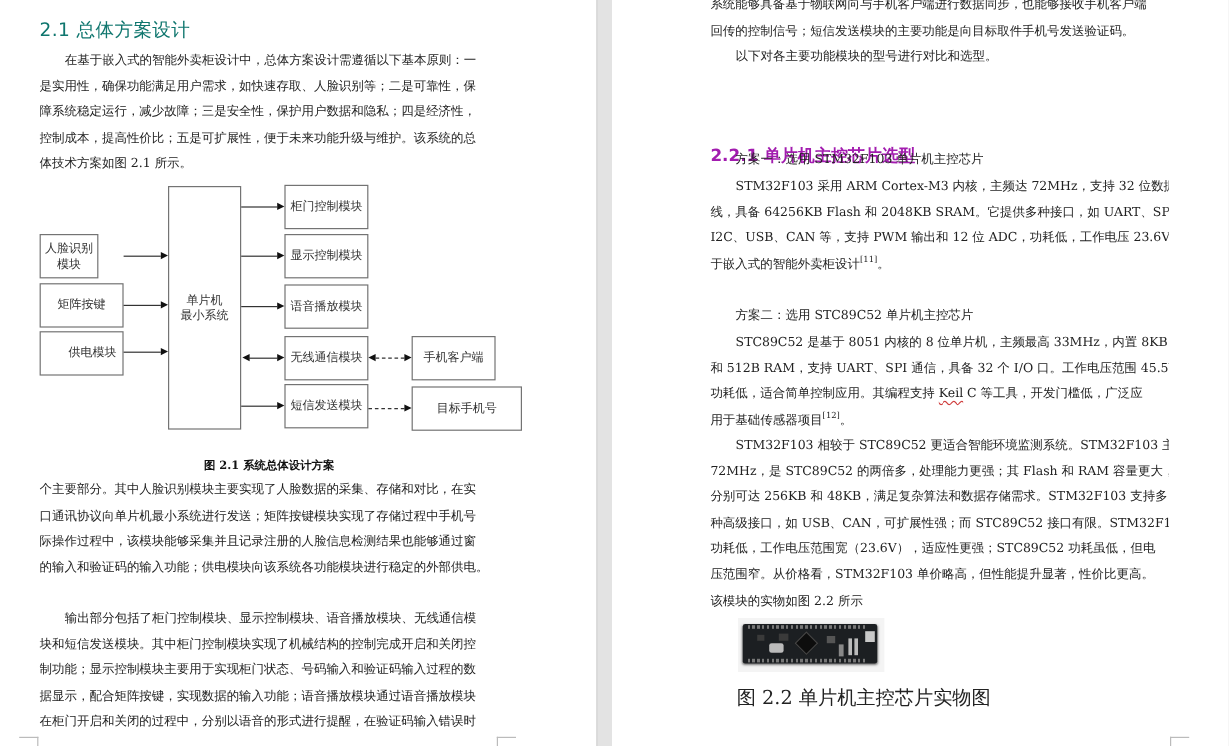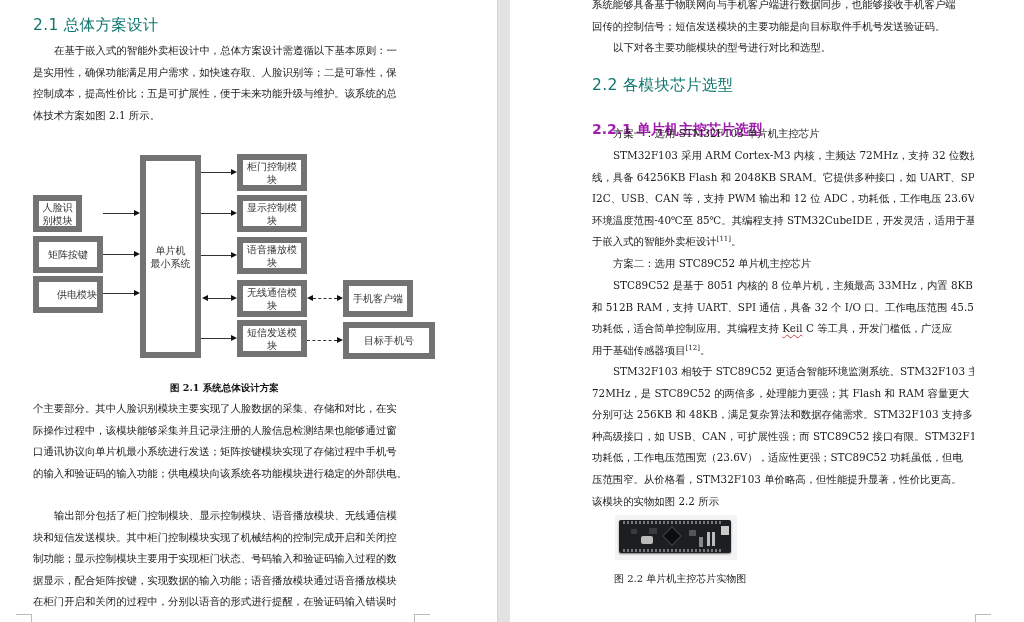--- a/index.html
+++ b/index.html
@@ -12,27 +12,27 @@
 
   .h2 { position: absolute; font-family: "DejaVu Sans", "Liberation Sans", sans-serif; font-size: 15.5px; color: #0f766e; letter-spacing: 0.3px; }
   .h3 { position: absolute; font-family: "DejaVu Sans", "Liberation Sans", sans-serif; font-size: 14px; color: #a21caf; font-weight: bold; margin-top: 16px; }
   .para { position: absolute; font-size: 10.4px; line-height: 21.6px; color: #222; text-align: justify; text-align-last: left; }
   .para .ln { display: block; white-space: nowrap; overflow: hidden; }
   .indent { padding-left: 21px; }
   sup { font-size: 7px; vertical-align: super; line-height: 0; }
   .squiggle { text-decoration: underline wavy #d04040; text-decoration-thickness: 0.5px; text-underline-offset: 2px; }
 
   
-  .dbox { position: absolute; border: 6px solid #737373; background: #fff; font-size: 10px; color: #333; display: flex; align-items: center; justify-content: center; text-align: center; line-height: 13px; }
+  .dbox { position: absolute; border: 1px solid #737373; background: #fff; font-size: 10px; color: #333; display: flex; align-items: center; justify-content: center; text-align: center; line-height: 13px; }
   .dline { position: absolute; height: 0; border-top: 1px solid #333; }
   .dline.dash { border-top: 1px dashed #333; }
   .arrow-r { position: absolute; width: 0; height: 0; border-top: 3px solid transparent; border-bottom: 3px solid transparent; border-left: 6px solid #111; }
   .arrow-l { position: absolute; width: 0; height: 0; border-top: 3px solid transparent; border-bottom: 3px solid transparent; border-right: 6px solid #111; }
   .caption { position: absolute; font-size: 9.5px; color: #111; font-weight: bold; }
-  .caption-plain { position: absolute; font-size: 10px; color: #222; text-align: right; }
+  .caption-plain { position: absolute; font-size: 16px; color: #222; text-align: right; }
 
   .cropmark { position: absolute; border-color: #bbb; border-style: solid; width: 16px; height: 8px; }
 
   
   .board { position: absolute; left: 615px; top: 515px; width: 122px; height: 45px; background: #f4f4f4; }
   .pcb { position: absolute; left: 4px; top: 5px; width: 112px; height: 33px; background: #1c1f22; border-radius: 2px; box-shadow: 0 1px 2px #777; }
   .pins { position: absolute; left: 4px; right: 10px; height: 3px; background: repeating-linear-gradient(90deg, #777 0 2px, #1c1f22 2px 4px); }
   .chip { position: absolute; left: 46px; top: 9px; width: 14px; height: 14px; background: #0d0d0d; transform: rotate(45deg); border: 1px solid #444; }
   .crystal { position: absolute; left: 22px; top: 16px; width: 12px; height: 8px; background: #bbb; border-radius: 2px; }
   .usb { position: absolute; right: 2px; top: 6px; width: 8px; height: 9px; background: #c9c9c9; }
@@ -40,20 +40,21 @@
 </style>
 </head>
 <body>
 
 <div class="page" id="page-left">
   <div class="h2" style="left:33px; top:15px;">2.1 总体方案设计</div>
 
   <div class="para" style="left:33px; top:40px; width:382px;">
     <span class="ln indent">在基于嵌入式的智能外卖柜设计中，总体方案设计需遵循以下基本原则：一</span>
     <span class="ln">是实用性，确保功能满足用户需求，如快速存取、人脸识别等；二是可靠性，保</span>
+    <span class="ln">障系统稳定运行，减少故障；三是安全性，保护用户数据和隐私；四是经济性，</span>
     <span class="ln">控制成本，提高性价比；五是可扩展性，便于未来功能升级与维护。该系统的总</span>
     <span class="ln">体技术方案如图 2.1 所示。</span>
   </div>
 
   <div>
 
     <div class="dbox" style="left:33px; top:195px; width:49px; height:37px;">人脸识别模块</div>
     <div class="dbox" style="left:33px; top:236px; width:70px; height:37px;">矩阵按键</div>
     <div class="dbox" style="left:33px; top:276px; width:70px; height:37px;padding-left:18px;">供电模块</div>
 
@@ -94,22 +95,22 @@
     <div class="dline dash" style="left:313px; top:298px; width:24px;"></div>
     <div class="arrow-r" style="left:337px; top:295px;"></div>
     <div class="dline dash" style="left:307px; top:340px; width:30px;"></div>
     <div class="arrow-r" style="left:337px; top:337px;"></div>
 
     <div class="caption" style="left:170px; top:382px;">图 2.1  系统总体设计方案</div>
   </div>
 
   <div class="para" style="left:33px; top:398px; width:382px;">
     <span class="ln">个主要部分。其中人脸识别模块主要实现了人脸数据的采集、存储和对比，在实</span>
+    <span class="ln">口通讯协议向单片机最小系统进行发送；矩阵按键模块实现了存储过程中手机号</span>
     <span class="ln">际操作过程中，该模块能够采集并且记录注册的人脸信息检测结果也能够通过窗</span>
-    <span class="ln">口通讯协议向单片机最小系统进行发送；矩阵按键模块实现了存储过程中手机号</span>
     <span class="ln">的输入和验证码的输入功能；供电模块向该系统各功能模块进行稳定的外部供电。</span>
   </div>
 
   <div class="para" style="left:33px; top:505px; width:382px;">
     <span class="ln indent">输出部分包括了柜门控制模块、显示控制模块、语音播放模块、无线通信模</span>
     <span class="ln">块和短信发送模块。其中柜门控制模块实现了机械结构的控制完成开启和关闭控</span>
     <span class="ln">制功能；显示控制模块主要用于实现柜门状态、号码输入和验证码输入过程的数</span>
     <span class="ln">据显示，配合矩阵按键，实现数据的输入功能；语音播放模块通过语音播放模块</span>
     <span class="ln">在柜门开启和关闭的过程中，分别以语音的形式进行提醒，在验证码输入错误时</span>
   </div>
@@ -120,31 +121,29 @@
 
 <div class="gap"></div>
 
 <div class="page" id="page-right">
   <div class="para" style="left:82px; top:-6px; width:382px;">
     <span class="ln">系统能够具备基于物联网向与手机客户端进行数据同步，也能够接收手机客户端</span>
     <span class="ln">回传的控制信号；短信发送模块的主要功能是向目标取件手机号发送验证码。</span>
     <span class="ln indent">以下对各主要功能模块的型号进行对比和选型。</span>
   </div>
 
-  <div class="h2" style="left:82px; top:75px;">2.2 各模块芯片选型</div>
   <div class="h3" style="left:82px; top:105px;">2.2.1 单片机主控芯片选型</div>
 
   <div class="para" style="left:82px; top:123px; width:382px;">
     <span class="ln indent">方案一：选用 STM32F103 单片机主控芯片</span>
   </div>
   <div class="para" style="left:82px; top:145px; width:382px;">
     <span class="ln indent">STM32F103 采用 ARM Cortex-M3 内核，主频达 72MHz，支持 32 位数据总</span>
     <span class="ln">线，具备 64256KB Flash 和 2048KB SRAM。它提供多种接口，如 UART、SPI、</span>
     <span class="ln">I2C、USB、CAN 等，支持 PWM 输出和 12 位 ADC，功耗低，工作电压 23.6V，</span>
-    <span class="ln">环境温度范围-40℃至 85℃。其编程支持 STM32CubeIDE，开发灵活，适用于基</span>
     <span class="ln"><span>于嵌入式的智能外卖柜设计</span><sup>[11]</sup>。</span>
   </div>
 
   <div class="para" style="left:82px; top:253px; width:382px;">
     <span class="ln indent">方案二：选用 STC89C52 单片机主控芯片</span>
   </div>
   <div class="para" style="left:82px; top:275px; width:382px;">
     <span class="ln indent">STC89C52 是基于 8051 内核的 8 位单片机，主频最高 33MHz，内置 8KB Flash</span>
     <span class="ln">和 512B RAM，支持 UART、SPI 通信，具备 32 个 I/O 口。工作电压范围 45.5V，</span>
     <span class="ln"><span>功耗低，适合简单控制应用。其编程支持 </span><span class="squiggle">Keil</span><span> C 等工具，开发门槛低，广泛应</span></span>

